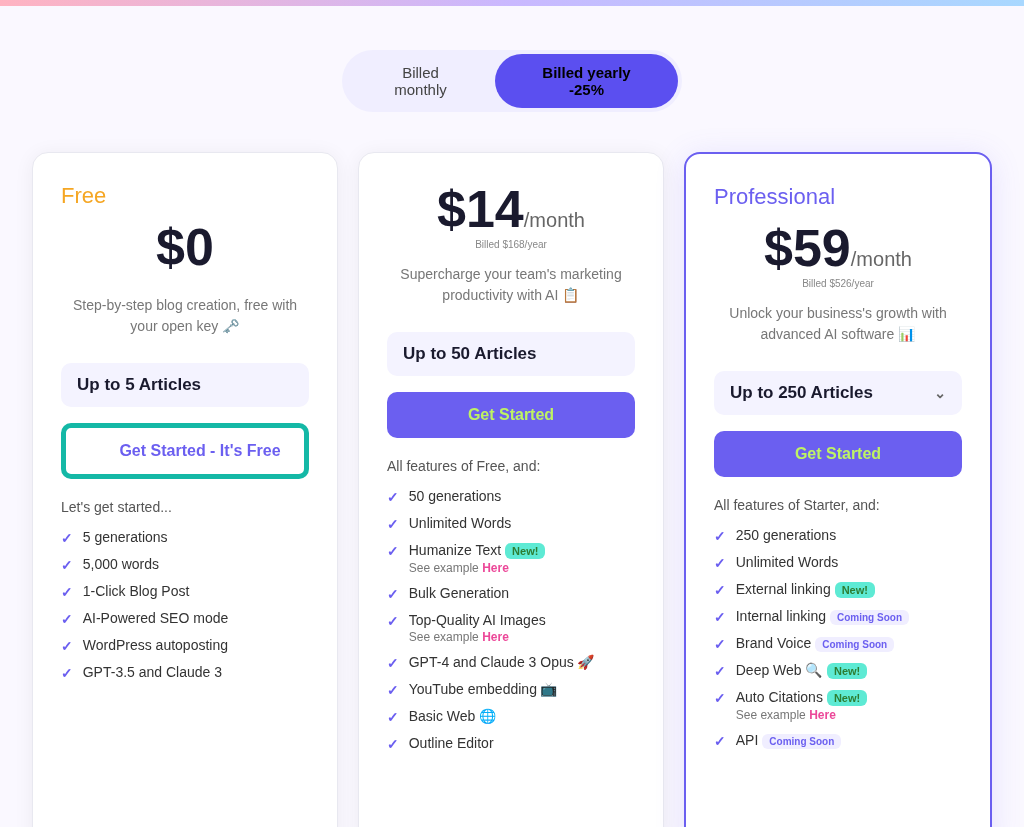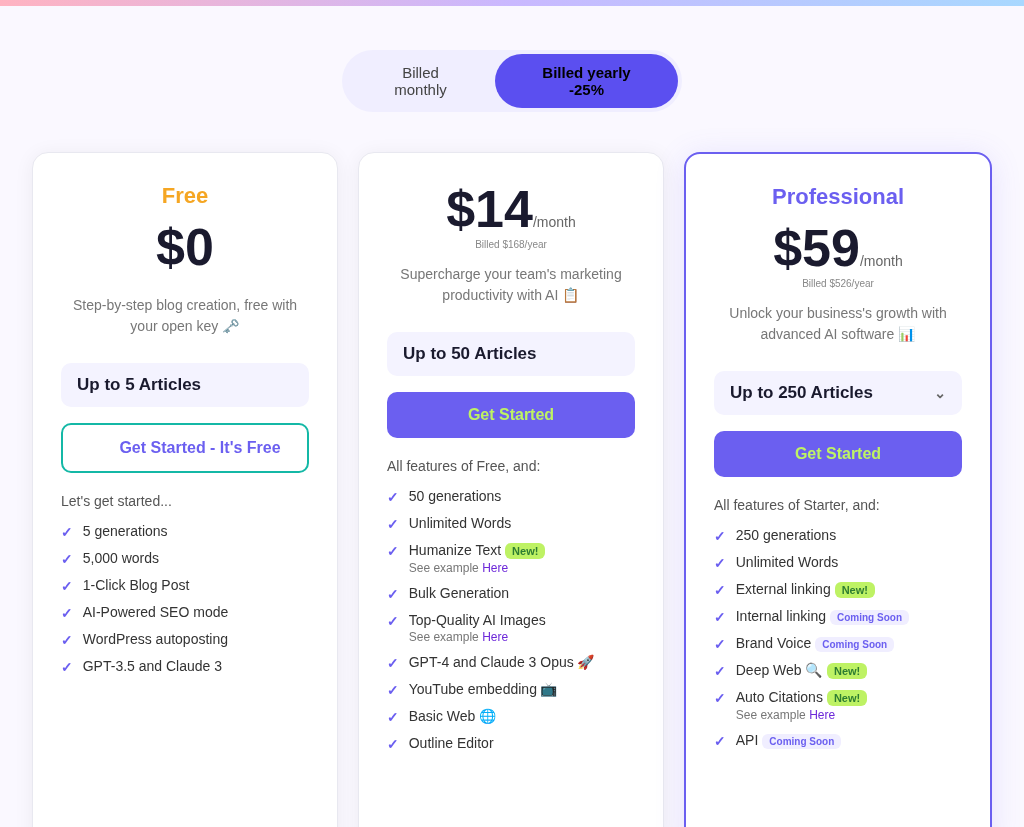--- a/index.html
+++ b/index.html
@@ -60,40 +60,40 @@
       flex: 1;
       box-shadow: 0 2px 20px rgba(0,0,0,0.06);
       border: 1.5px solid #e8e8f0;
       min-height: 700px;
     }
     .plan-card.professional {
       border: 2px solid #6b5ff0;
       box-shadow: 0 4px 30px rgba(107,95,240,0.15);
     }
     .plan-name {
-      text-align: center;
+      text-align: left;
       font-size: 22px;
-      font-weight: 700;
+      font-weight: 400;
       margin-bottom: 12px;
     }
     .plan-name.free { color: #f5a623; }
     .plan-name.starter { color: #6b5ff0; }
     .plan-name.professional { color: #6b5ff0; }
     .price-row {
       text-align: center;
       margin-bottom: 4px;
     }
     .price-amount {
       font-size: 52px;
       font-weight: 800;
       color: #1a1a2e;
       line-height: 1;
     }
     .price-period {
-      font-size: 14px;
+      font-size: 20px;
       color: #666;
       font-weight: 400;
     }
     .price-billing {
       text-align: center;
       color: #888;
       font-size: 10px;
       margin-bottom: 14px;
     }
     .plan-desc {
@@ -126,21 +126,21 @@
       padding: 14px;
       border-radius: 10px;
       border: none;
       font-size: 16px;
       font-weight: 600;
       cursor: pointer;
       margin-bottom: 20px;
     }
     .cta-btn.outline {
       background: white;
-      border: 2px solid #14b8a6;
+      border: 5px solid #14b8a6;
       color: #6b5ff0;
       padding-left: 44px;
     }
     .cta-btn.filled {
       background: #6b5ff0;
       color: #bef264;
     }
     .features-label {
       font-size: 14px;
       color: #555;
@@ -168,32 +168,32 @@
     }
     .badge {
       display: inline-block;
       padding: 2px 7px;
       border-radius: 6px;
       font-size: 11px;
       font-weight: 700;
       margin-left: 4px;
     }
     .badge.new {
-      background: #bef264;
+      background: #5eead4;
       color: #2e7d32;
     }
     .badge.coming-soon {
       background: #f0eeff;
       color: #6b5ff0;
       font-size: 10px;
     }
     .feature-link {
-      color: #6d28d9;
+      color: #ec4899;
       text-decoration: none;
-      font-weight: 400;
+      font-weight: 700;
     }
     .feature-sub {
       font-size: 12px;
       color: #777;
       margin-top: 2px;
     }
     .feature-content {
       display: flex;
       flex-direction: column;
     }

